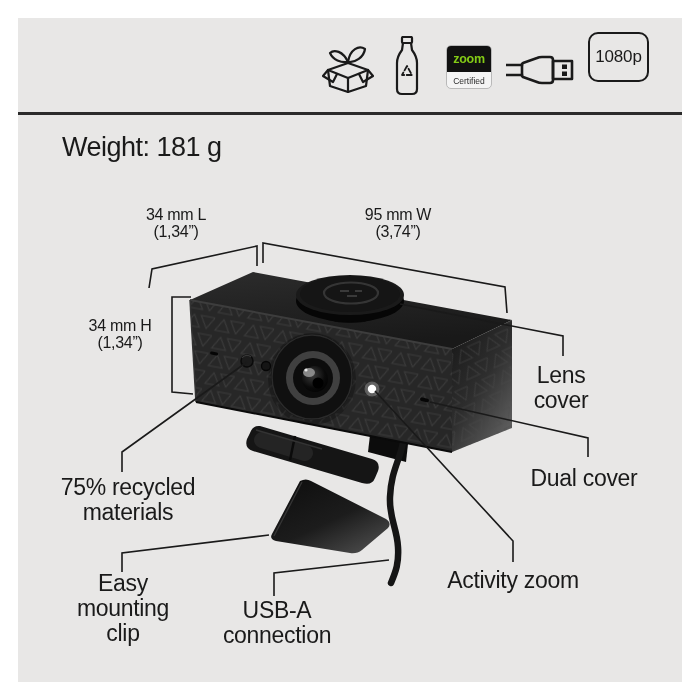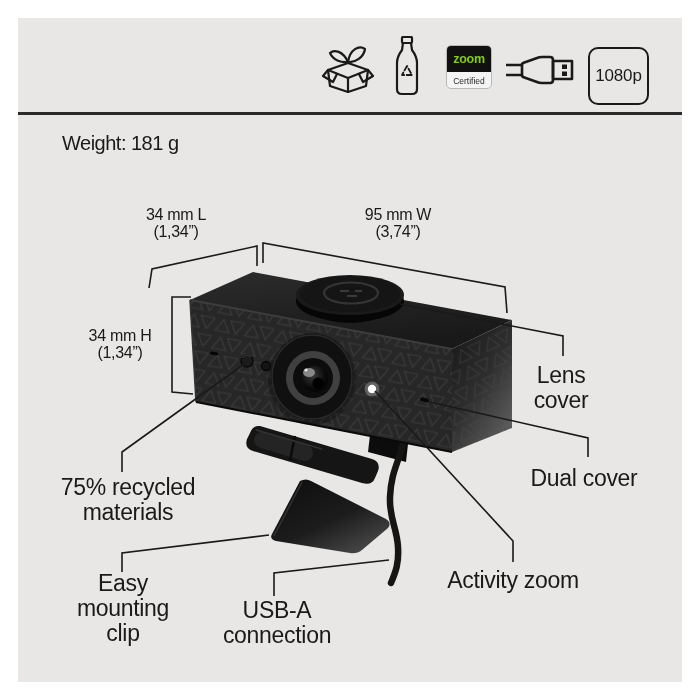--- a/index.html
+++ b/index.html
@@ -26,29 +26,29 @@
   .zoom-badge .zb-top{
     background:#111111;color:#84cc16;height:26px;display:flex;
     align-items:center;justify-content:center;
     font-size:12.5px;font-weight:700;letter-spacing:-0.3px;
   }
   .zoom-badge .zb-bottom{
     height:17px;display:flex;align-items:center;justify-content:center;
     font-size:8.5px;color:#2b2b2b;text-align:center;
   }
   .res-badge{
-    position:absolute;left:588px;top:47px;width:61px;height:58px;
+    position:absolute;left:588px;top:32px;width:61px;height:50px;
     border:2.5px solid #1a1a1a;border-radius:10px;box-sizing:border-box;
     display:flex;align-items:center;justify-content:center;
     font-size:17px;font-weight:500;letter-spacing:-0.2px;
   }
   #scene{position:absolute;left:0;top:0;}
   .weight{
     position:absolute;left:62px;top:132px;
-    font-size:20px;font-weight:500;letter-spacing:-0.5px;
+    font-size:27px;font-weight:500;letter-spacing:-0.5px;
   }
   .label{
     position:absolute;white-space:pre-line;text-align:center;
     transform:translateX(-50%);
     font-size:23px;line-height:1.09;letter-spacing:-0.3px;font-weight:400;
   }
   .dim{font-size:16px;font-weight:500;}
 </style>
 </head>
 <body>
@@ -213,21 +213,21 @@
     <path d="M375,391 L513,541 L513,562"></path>
   </g>
 </svg>
 
 <div class="weight">Weight: 181 g</div>
 
 <div class="label dim" style="left:176px;top:206px">34 mm L
 (1,34”)</div>
 <div class="label dim" style="left:398px;top:206px">95 mm W
 (3,74”)</div>
-<div class="label dim" style="left:120px;top:327px">34 mm H
+<div class="label dim" style="left:120px;top:317px">34 mm H
 (1,34”)</div>
 
 <div class="label" style="left:561px;top:363px">Lens
 cover</div>
 <div class="label" style="left:584px;top:466px">Dual cover</div>
 <div class="label" style="left:128px;top:475px">75% recycled
 materials</div>
 <div class="label" style="left:123px;top:571px">Easy
 mounting
 clip</div>

